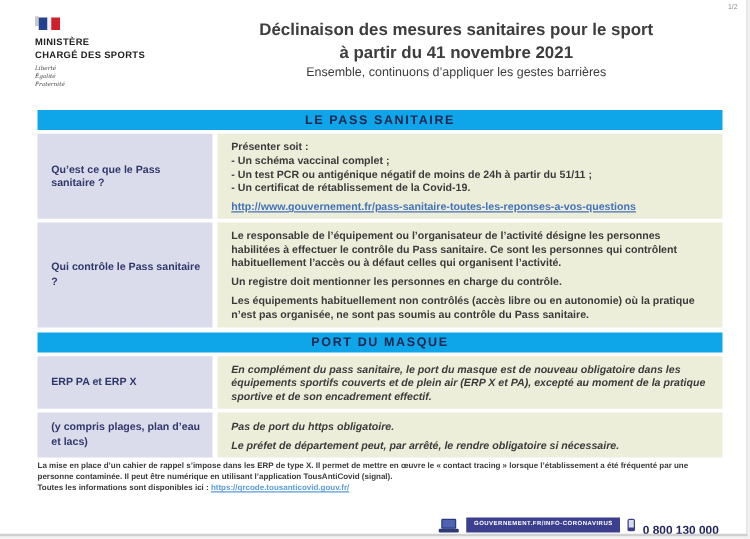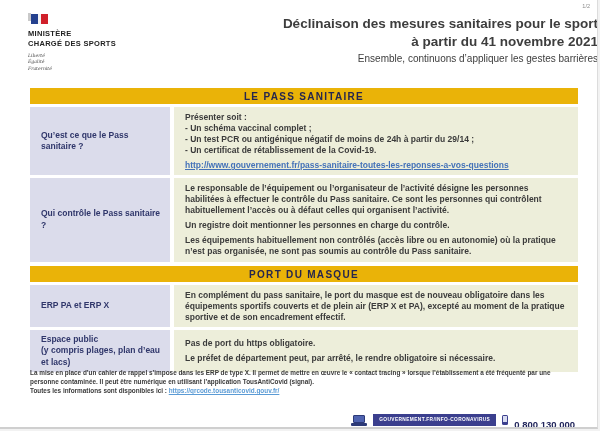--- a/index.html
+++ b/index.html
@@ -21,29 +21,29 @@
   .logo { position:absolute; left:28px; top:13px; width:120px; }
   .flag { display:flex; width:23px; height:12px; margin-bottom:4px; position:relative; }
   .flag .f-gray  { width:3px; height:8px; background:#c9c9c9; margin-top:0; }
   .flag .f-blue  { width:7px; height:10px; background:#24408e; margin-top:1px; }
   .flag .f-white { width:3px; height:10px; background:#f4f4f4; margin-top:1px; }
   .flag .f-red   { width:7px; height:10px; background:#d0202a; margin-top:1px; }
   .ministry { font-size:7.5px; font-weight:bold; color:#222222; line-height:1.3; letter-spacing:.3px; }
   .motto { margin-top:4px; font-family:"DejaVu Serif", serif; font-style:italic;
            font-size:4.6px; color:#444; line-height:1.5; }
 
-  .titleblock { position:absolute; left:168px; top:15px; width:430px; text-align:right; }
+  .titleblock { position:absolute; left:150px; top:15px; width:430px; text-align:center; }
   .title-l1, .title-l2 { font-size:13.5px; font-weight:bold; color:#3d3d3d; line-height:1.3; }
   .subtitle { margin-top:3px; font-size:10px; color:#3d3d3d; }
   .pagenum { position:absolute; right:7px; top:3px; font-size:5.5px; color:#8a8a8a; }
 
   
   .table { position:absolute; left:30px; top:88px; width:548px; }
   .band {
-    background:#eab308; color:#26264e; text-align:center;
+    background:#0ea5e9; color:#26264e; text-align:center;
     font-weight:bold; font-size:10px; letter-spacing:1.3px;
     padding:3px 0 2px; margin-bottom:3px;
   }
   .row { display:flex; gap:4px; margin-bottom:3px; }
   .cell-l {
     width:140px; background:#dbdceb; color:#30376b;
     font-weight:bold; font-size:8.5px; line-height:1.35;
     display:flex; flex-direction:column; justify-content:center;
     padding:4px 8px 4px 11px;
   }
@@ -52,21 +52,21 @@
     font-weight:bold; font-size:8.5px; line-height:1.3;
     padding:5px 10px 4px 11px;
   }
   .r1 .cell-l, .r1 .cell-r { min-height:61px; }
   .r2 .cell-l, .r2 .cell-r { min-height:74px; }
   .r3 .cell-l, .r3 .cell-r { min-height:37px; }
   .r4 .cell-l, .r4 .cell-r { min-height:36px; }
   .r2 { margin-bottom:4px; }
   .para { margin-bottom:4px; }
   .para:last-child { margin-bottom:0; }
-  .r3 .cell-r, .r4 .cell-r { display:flex; flex-direction:column; justify-content:center; }
+  .r3 .cell-r, .r4 .cell-r { display:flex; flex-direction:column; justify-content:flex-end;font-style:italic; }
   a.doclink { color:#4472b8; text-decoration:underline; font-weight:bold; cursor:pointer; }
   .linkline { margin-top:4px; }
 
   
   .footnote {
     position:absolute; left:30px; top:369px; width:548px;
     font-size:6.4px; font-weight:bold; color:#3a3a3a; line-height:1.4;
   }
   .footnote a { color:#5b9bd5; text-decoration:underline; font-weight:bold; cursor:pointer; }
 
@@ -120,21 +120,21 @@
 
   <div class="table">
 
     <div class="band">LE PASS SANITAIRE</div>
 
     <div class="row r1">
       <div class="cell-l">Qu’est ce que le Pass sanitaire ?</div>
       <div class="cell-r">
         <div>Présenter soit :</div>
         <div>- Un schéma vaccinal complet ;</div>
-        <div>- Un test PCR ou antigénique négatif de moins de 24h à partir du 29/14 ;</div>
+        <div>- Un test PCR ou antigénique négatif de moins de 24h à partir du 51/11 ;</div>
         <div>- Un certificat de rétablissement de la Covid-19.</div>
         <div class="linkline"><a class="doclink">http://www.gouvernement.fr/pass-sanitaire-toutes-les-reponses-a-vos-questions</a></div>
       </div>
     </div>
 
     <div class="row r2">
       <div class="cell-l">Qui contrôle le Pass sanitaire ?</div>
       <div class="cell-r">
         <div class="para">Le responsable de l’équipement ou l’organisateur de l’activité désigne les personnes habilitées à effectuer le contrôle du Pass sanitaire. Ce sont les personnes qui contrôlent habituellement l’accès ou à défaut celles qui organisent l’activité.</div>
         <div class="para">Un registre doit mentionner les personnes en charge du contrôle.</div>
@@ -146,21 +146,20 @@
 
     <div class="row r3">
       <div class="cell-l">ERP PA et ERP X</div>
       <div class="cell-r">
         <div class="para">En complément du pass sanitaire, le port du masque est de nouveau obligatoire dans les équipements sportifs couverts et de plein air (ERP X et PA), excepté au moment de la pratique sportive et de son encadrement effectif.</div>
       </div>
     </div>
 
     <div class="row r4">
       <div class="cell-l">
-        <div>Espace public</div>
         <div>(y compris plages, plan d’eau et lacs)</div>
       </div>
       <div class="cell-r">
         <div class="para">Pas de port du https obligatoire.</div>
         <div class="para">Le préfet de département peut, par arrêté, le rendre obligatoire si nécessaire.</div>
       </div>
     </div>
 
   </div>
 

